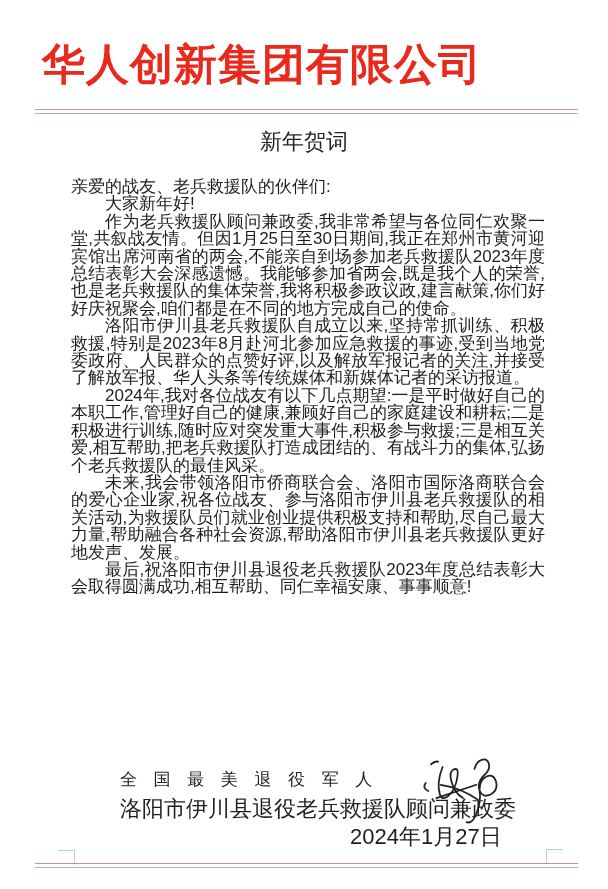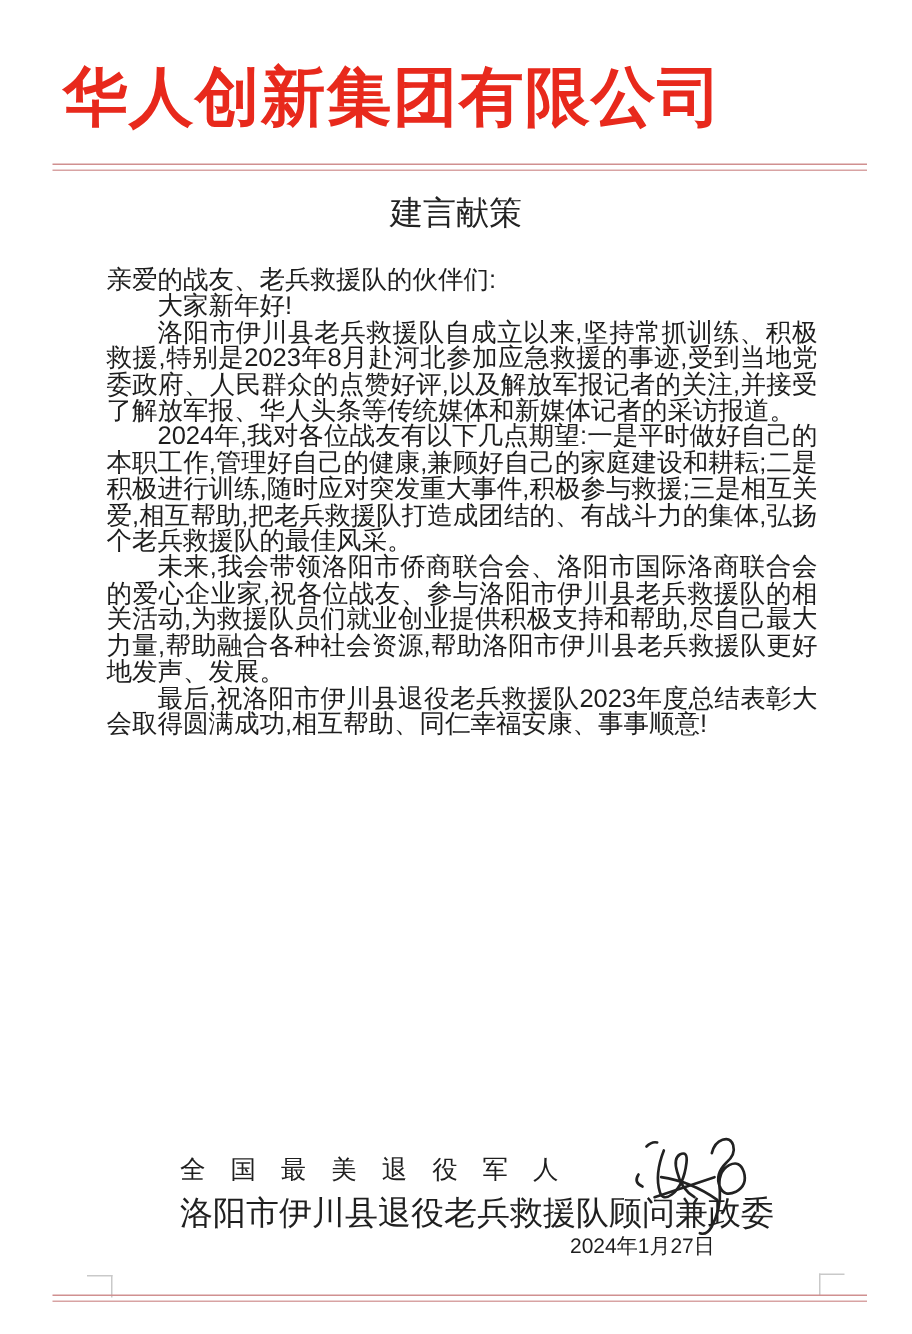--- a/index.html
+++ b/index.html
@@ -91,22 +91,22 @@
   .signature-scrawl {
     position: absolute;
     top: 756px;
     left: 423px;
     width: 80px;
     height: 70px;
   }
   .date-line {
     position: absolute;
     top: 822px;
-    left: 380px;
-    font-size: 14px;
+    left: 350px;
+    font-size: 22px;
     font-weight: 500;
     white-space: nowrap;
   }
   .corner-mark {
     position: absolute;
     box-sizing: border-box;
     width: 17px;
     height: 15px;
   }
   .corner-left {
@@ -124,25 +124,26 @@
 </style>
 </head>
 <body>
 
 <div class="page">
 
   <div class="company-title">华人创新集团有限公司</div>
 
   <div class="double-rule rule-top"></div>
 
-  <div class="doc-title">建言献策</div>
+  <div class="doc-title">新年贺词</div>
 
   <div class="letter-body">
     <p class="noindent">亲爱的战友、老兵救援队的伙伴们:</p>
     <p>大家新年好!</p>
+    <p>作为老兵救援队顾问兼政委,我非常希望与各位同仁欢聚一堂,共叙战友情。但因1月25日至30日期间,我正在郑州市黄河迎宾馆出席河南省的两会,不能亲自到场参加老兵救援队2023年度总结表彰大会深感遗憾。我能够参加省两会,既是我个人的荣誉,也是老兵救援队的集体荣誉,我将积极参政议政,建言献策,你们好好庆祝聚会,咱们都是在不同的地方完成自己的使命。</p>
     <p>洛阳市伊川县老兵救援队自成立以来,坚持常抓训练、积极救援,特别是2023年8月赴河北参加应急救援的事迹,受到当地党委政府、人民群众的点赞好评,以及解放军报记者的关注,并接受了解放军报、华人头条等传统媒体和新媒体记者的采访报道。</p>
     <p>2024年,我对各位战友有以下几点期望:一是平时做好自己的本职工作,管理好自己的健康,兼顾好自己的家庭建设和耕耘;二是积极进行训练,随时应对突发重大事件,积极参与救援;三是相互关爱,相互帮助,把老兵救援队打造成团结的、有战斗力的集体,弘扬个老兵救援队的最佳风采。</p>
     <p>未来,我会带领洛阳市侨商联合会、洛阳市国际洛商联合会的爱心企业家,祝各位战友、参与洛阳市伊川县老兵救援队的相关活动,为救援队员们就业创业提供积极支持和帮助,尽自己最大力量,帮助融合各种社会资源,帮助洛阳市伊川县老兵救援队更好地发声、发展。</p>
     <p>最后,祝洛阳市伊川县退役老兵救援队2023年度总结表彰大会取得圆满成功,相互帮助、同仁幸福安康、事事顺意!</p>
   </div>
 
   <div class="signature-block">
     <div class="honor-line">全 国 最 美 退 役 军 人</div>
     <div class="title-line">洛阳市伊川县退役老兵救援队顾问兼政委</div>
   </div>

